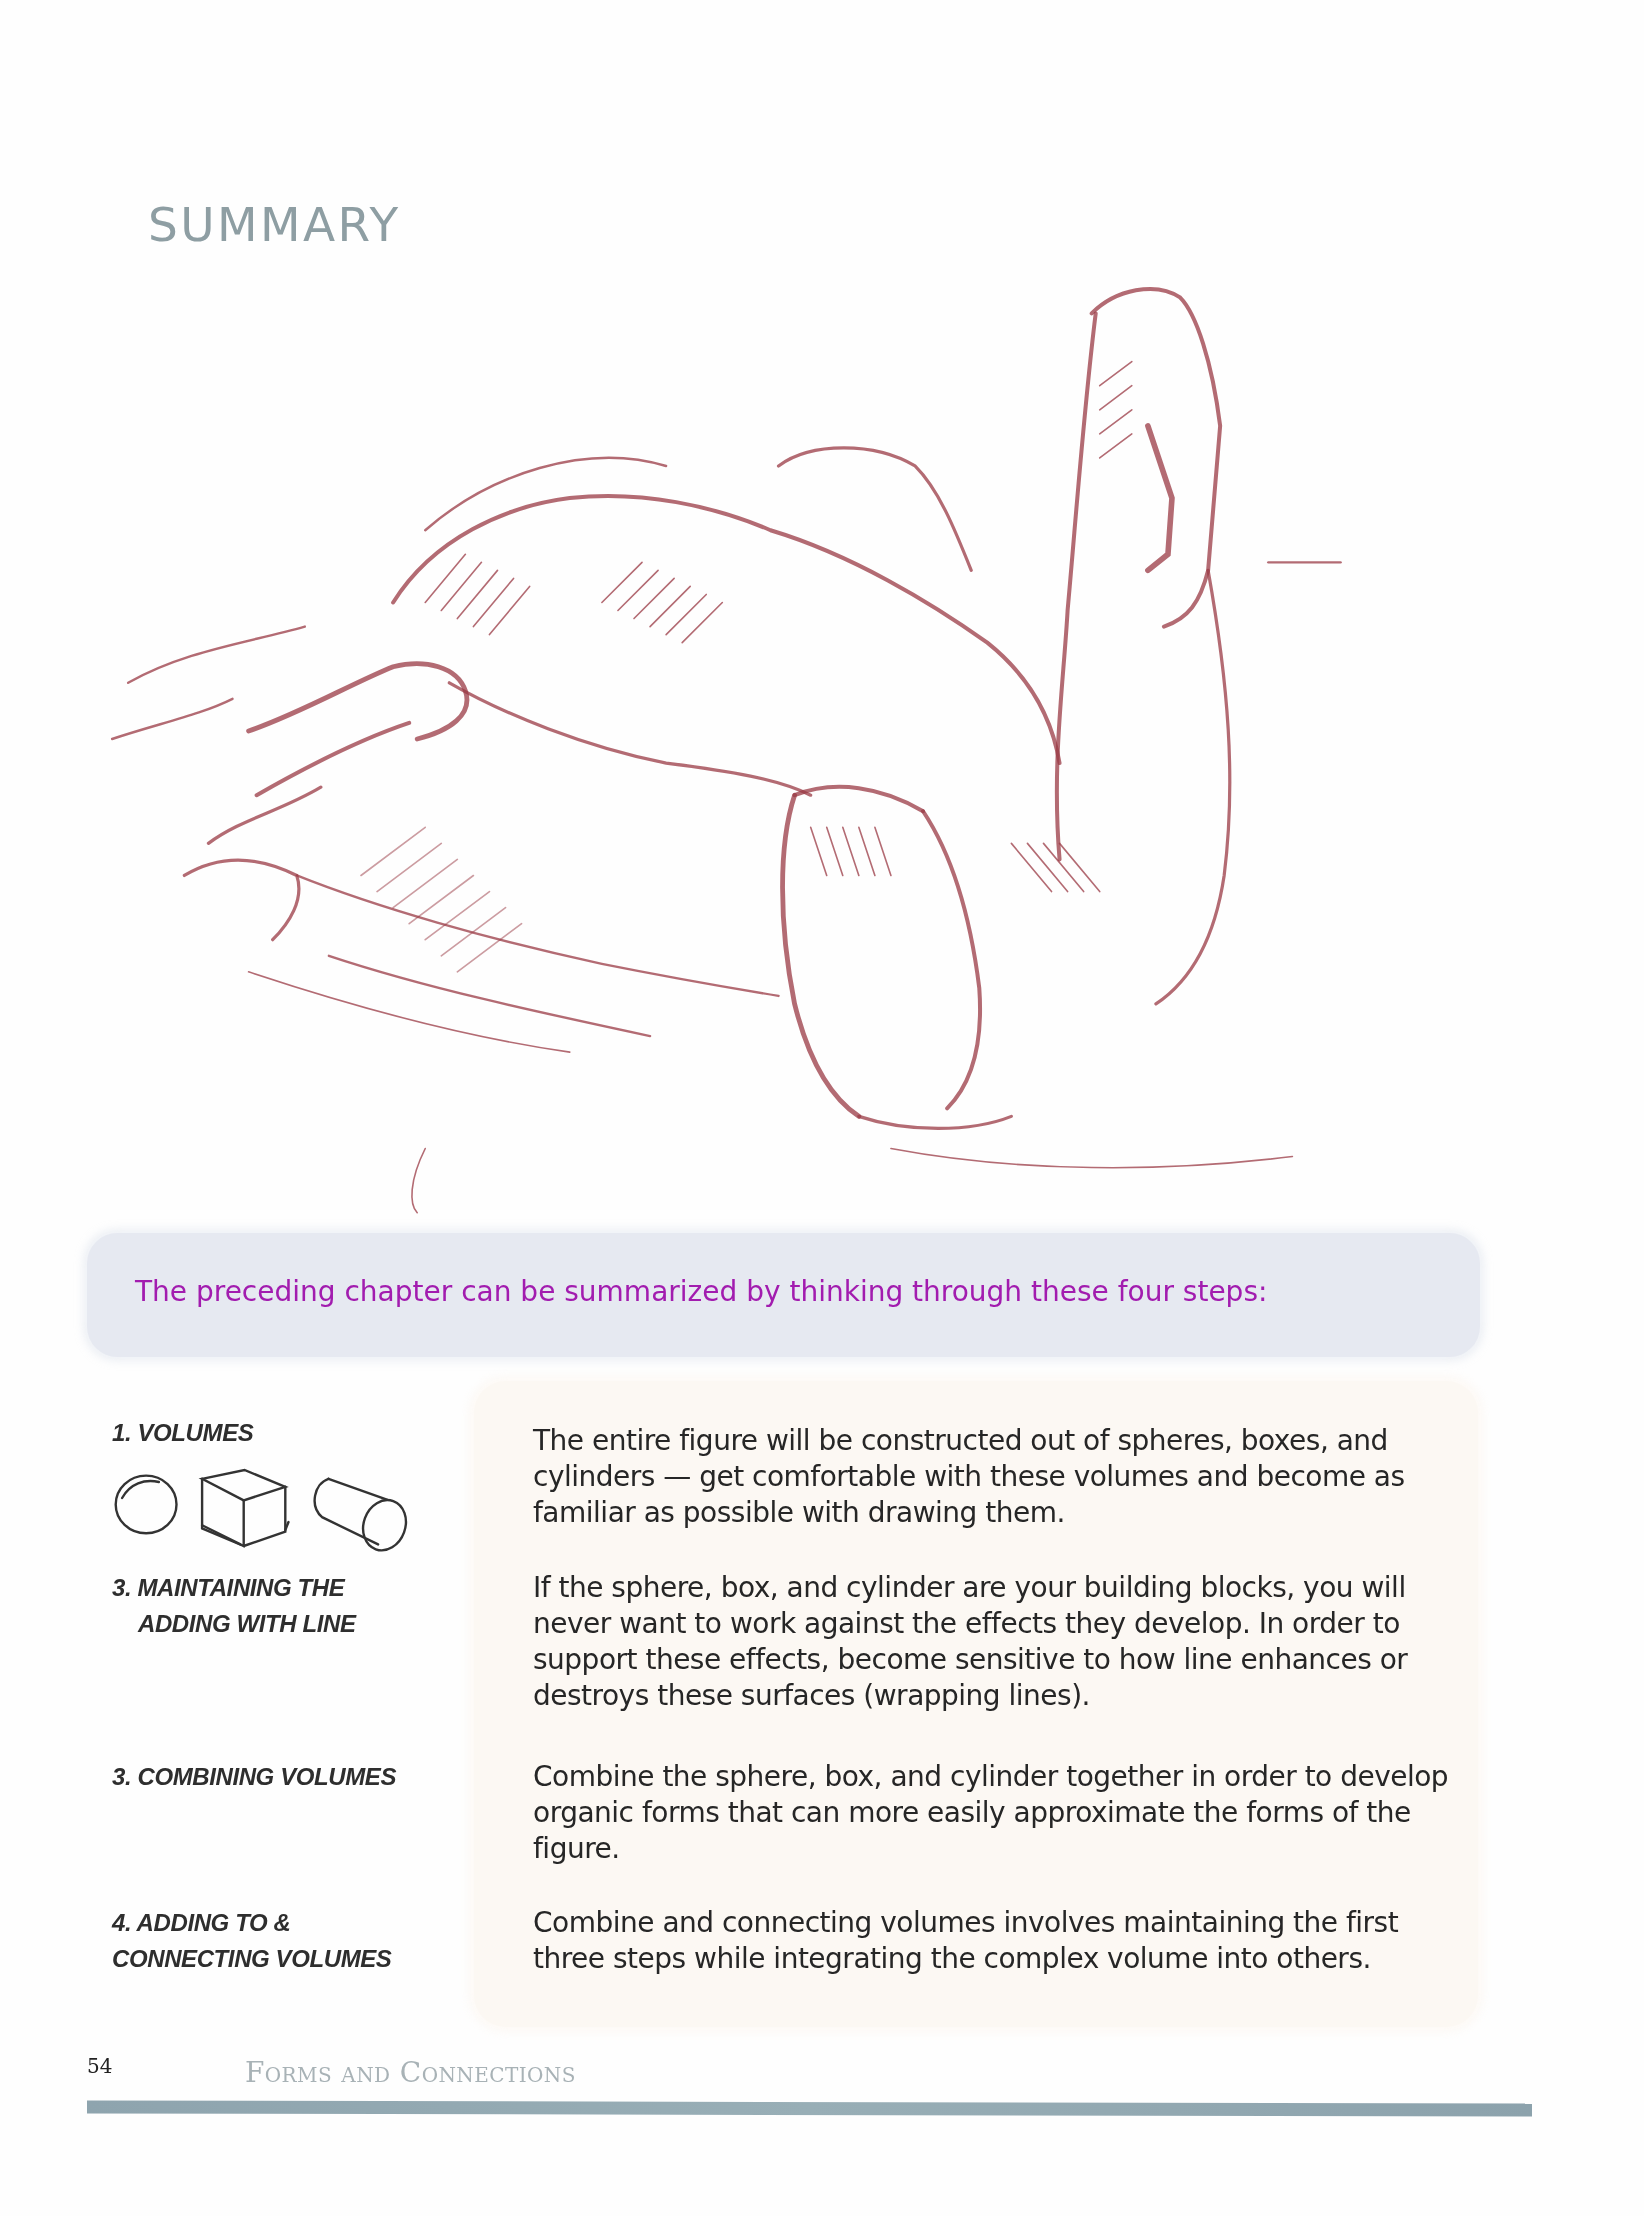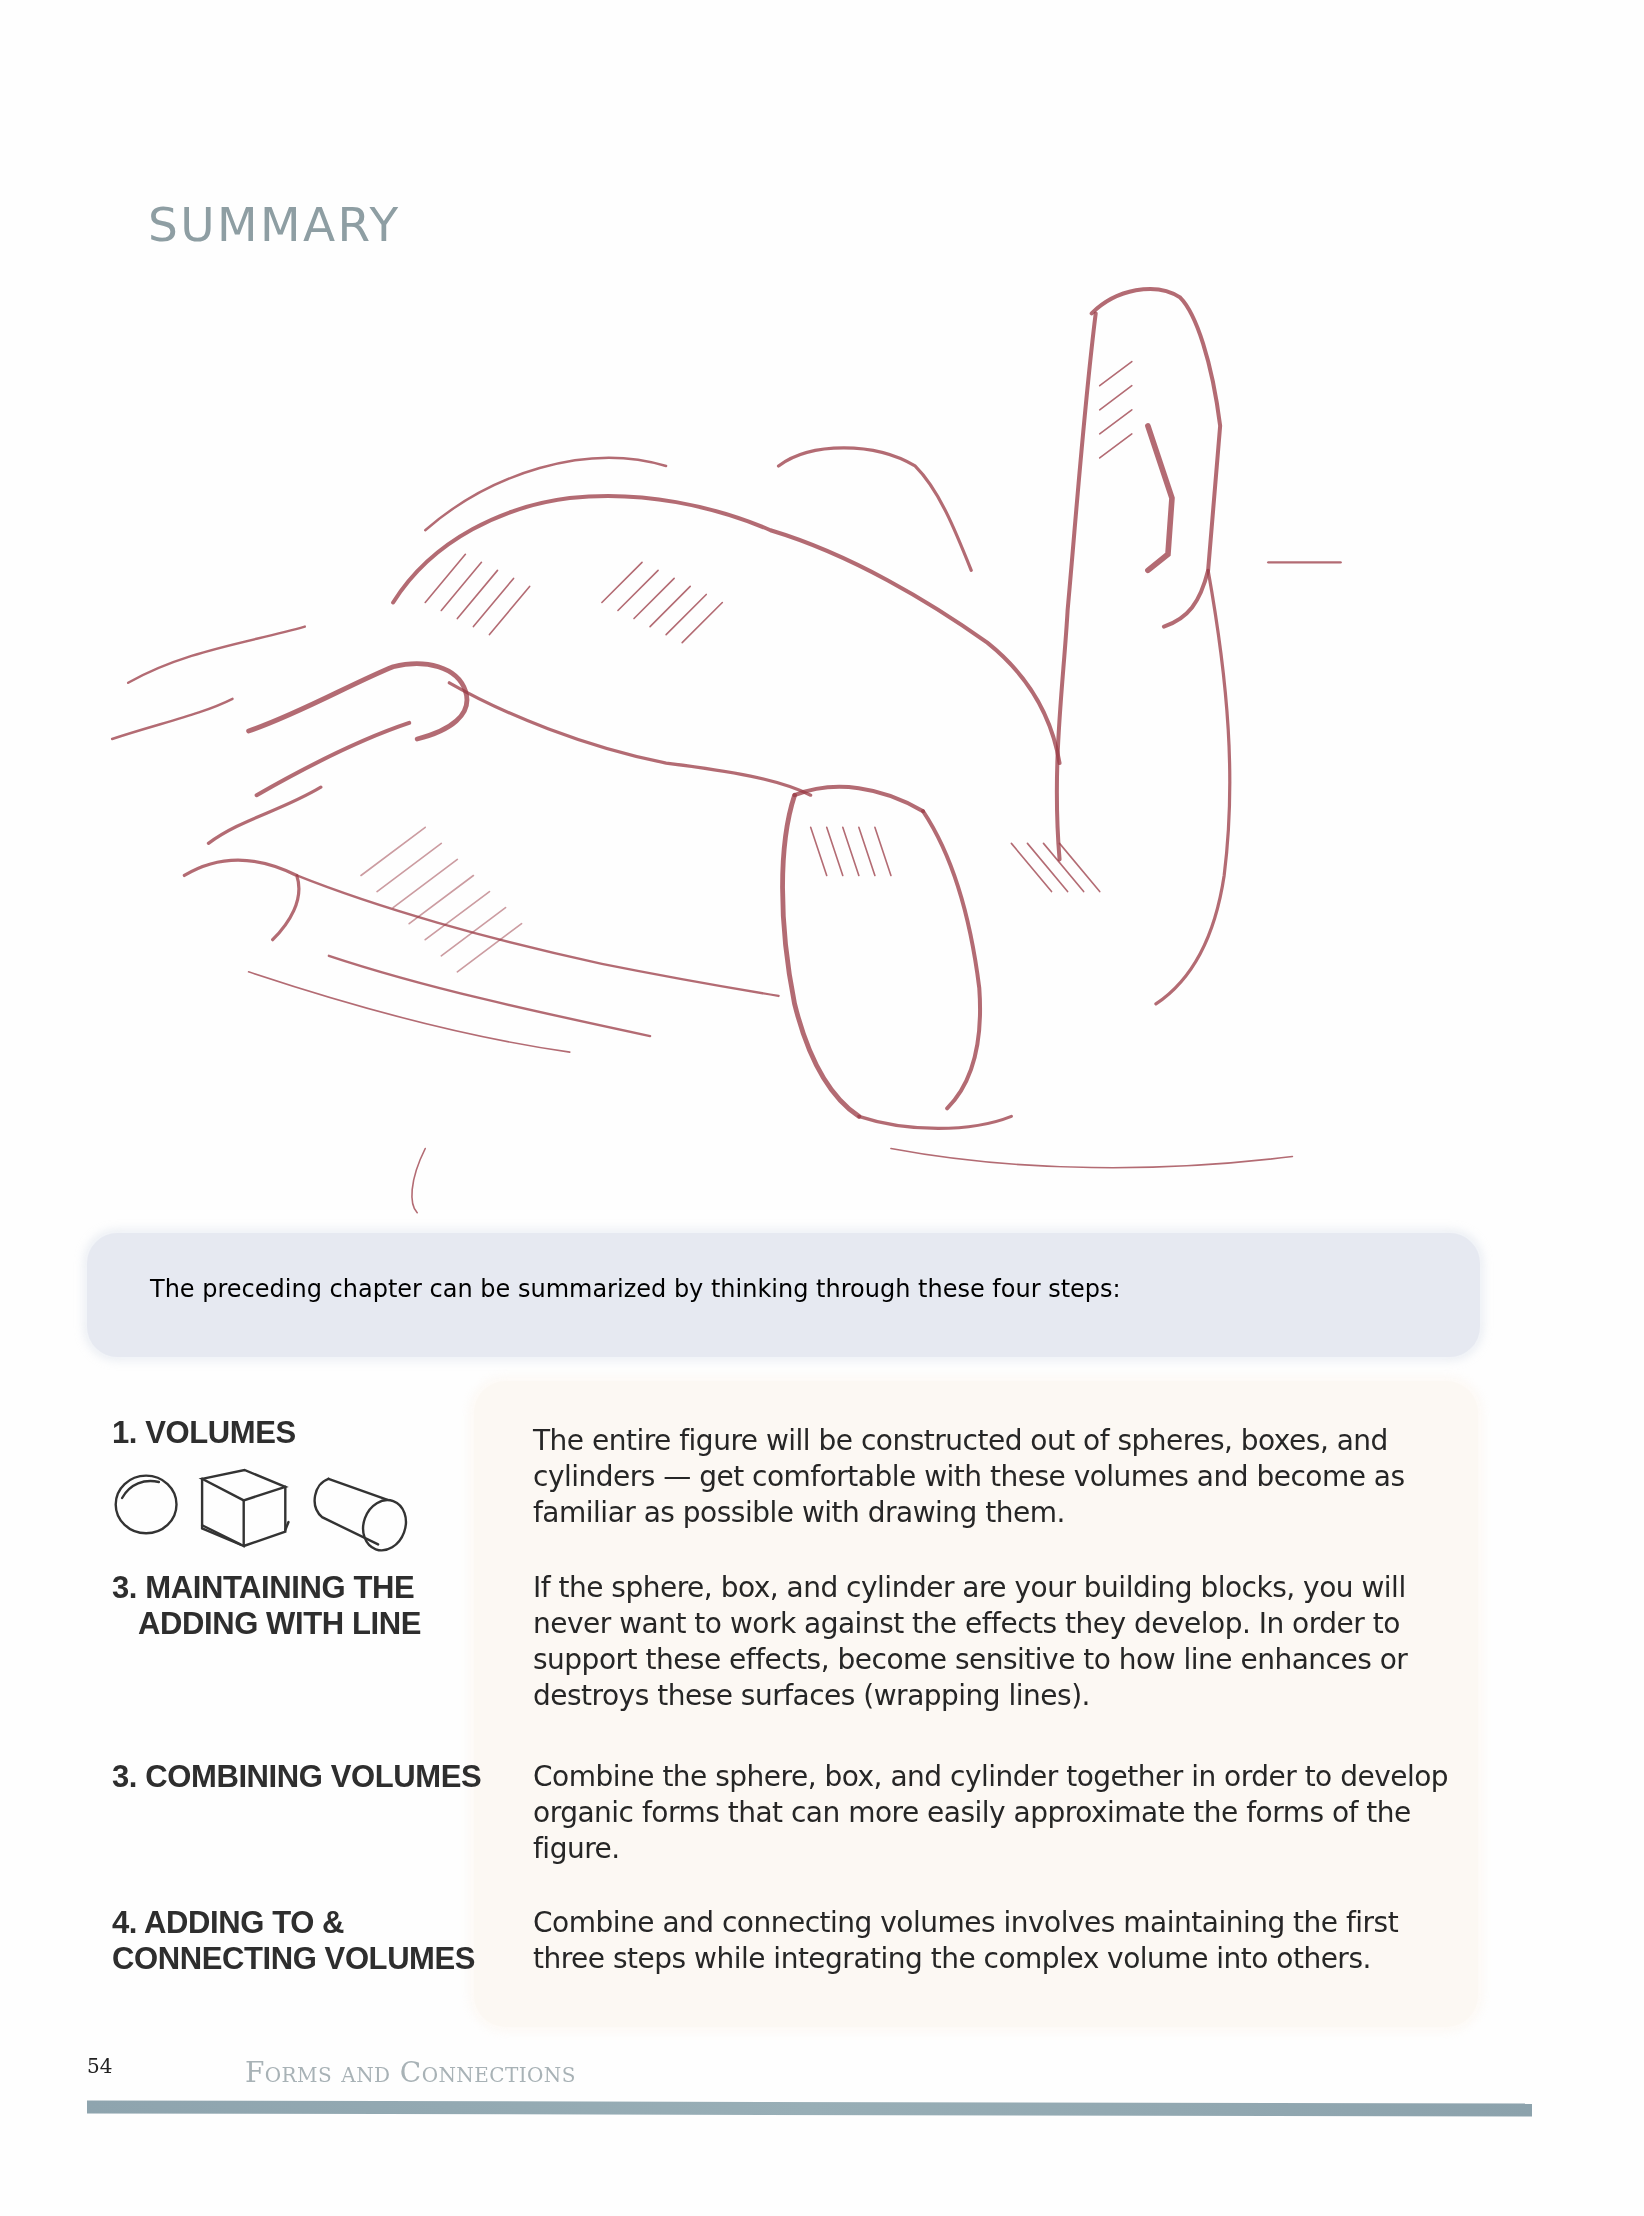--- a/index.html
+++ b/index.html
@@ -11,31 +11,31 @@
     position:absolute; left:148px; top:166px; font-size:47px; letter-spacing:2.4px;
     color:#8e9ea3; font-family:"DejaVu Sans", sans-serif; font-weight:normal;
   }
   .illustration { position:absolute; left:88px; top:265px; width:1365px; height:956px; }
   .intro-box {
     position:absolute; left:87px; top:1233px; width:1393px; height:124px;
     background:#e6e9f1; border-radius:30.5px;
     box-shadow:0 0 8px 3.2px rgba(230,233,241,0.7);
   }
   .intro-text {
-    position:absolute; left:63px; top:42px; font-size:24px; color:#000000;
+    position:absolute; left:48px; top:42px; font-size:28px; color:#a21caf;
     font-family:"DejaVu Sans", sans-serif;
   }
   .content-box {
     position:absolute; left:474px; top:1381px; width:1004px; height:646px;
     background:#fcf8f3; border-radius:32px;
     box-shadow:0 0 9.6px 4.8px rgba(252,248,243,0.8);
   }
   .step-label {
-    position:absolute; left:112px; font-size:31px; font-weight:bold; color:#2e2e2e;
-    line-height:36px; font-family:"Liberation Sans", sans-serif; letter-spacing:-0.4px;
+    position:absolute; left:112px; font-size:24px; font-weight:bold; color:#2e2e2e;
+    line-height:36px; font-family:"Liberation Sans", sans-serif; letter-spacing:-0.4px;font-style:italic;
   }
   .step-label .indent { padding-left:26px; }
   .step-desc {
     position:absolute; left:533px; width:923px; font-size:28px; line-height:36px;
     color:#262626; font-family:"DejaVu Sans", sans-serif; letter-spacing:-0.5px;
   }
   .shapes { position:absolute; left:112px; top:1466px; width:305px; height:88px; }
   .footer-page {
     position:absolute; left:87px; top:2054px; font-size:20px; color:#222;
     font-family:"DejaVu Serif", serif;

